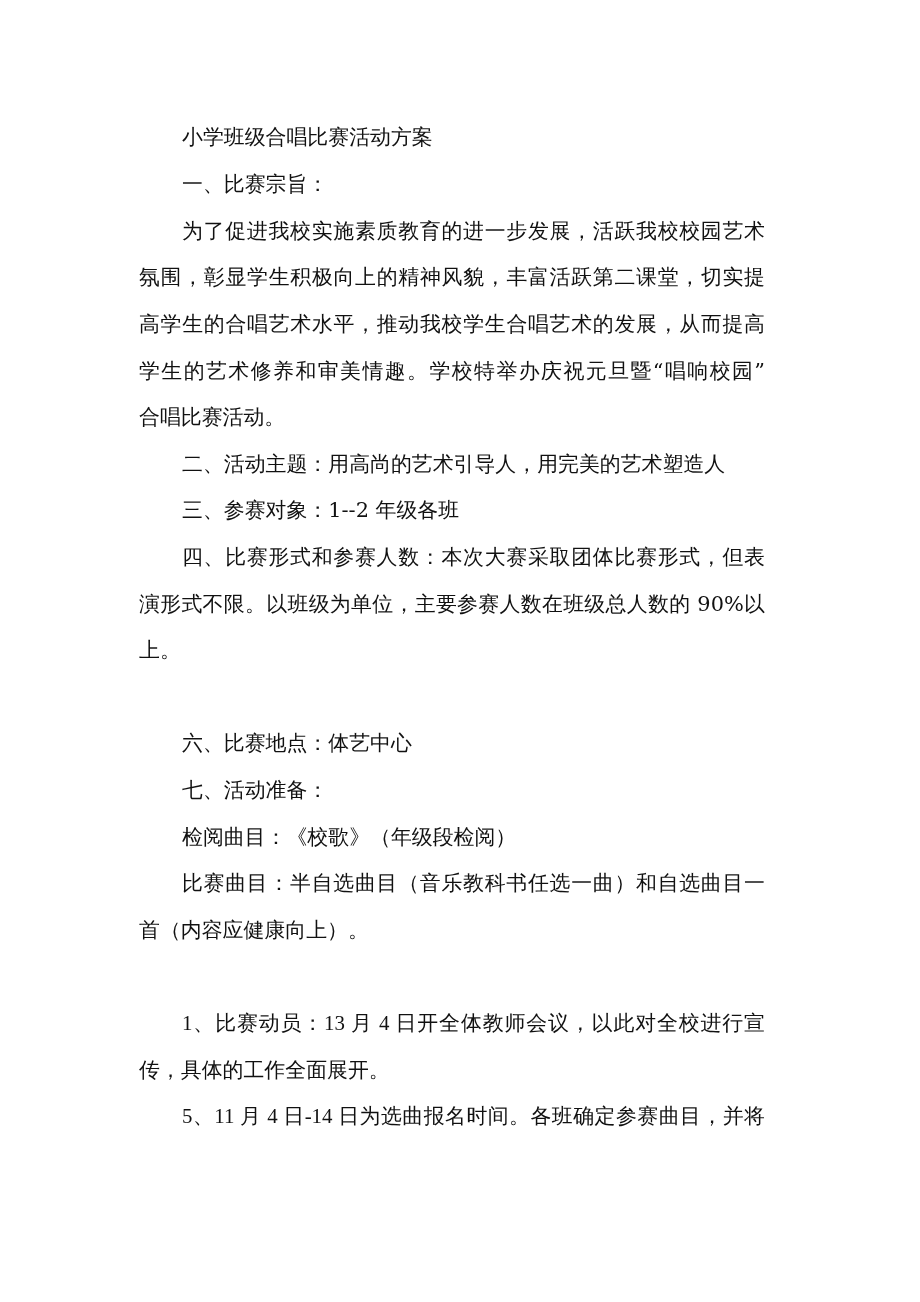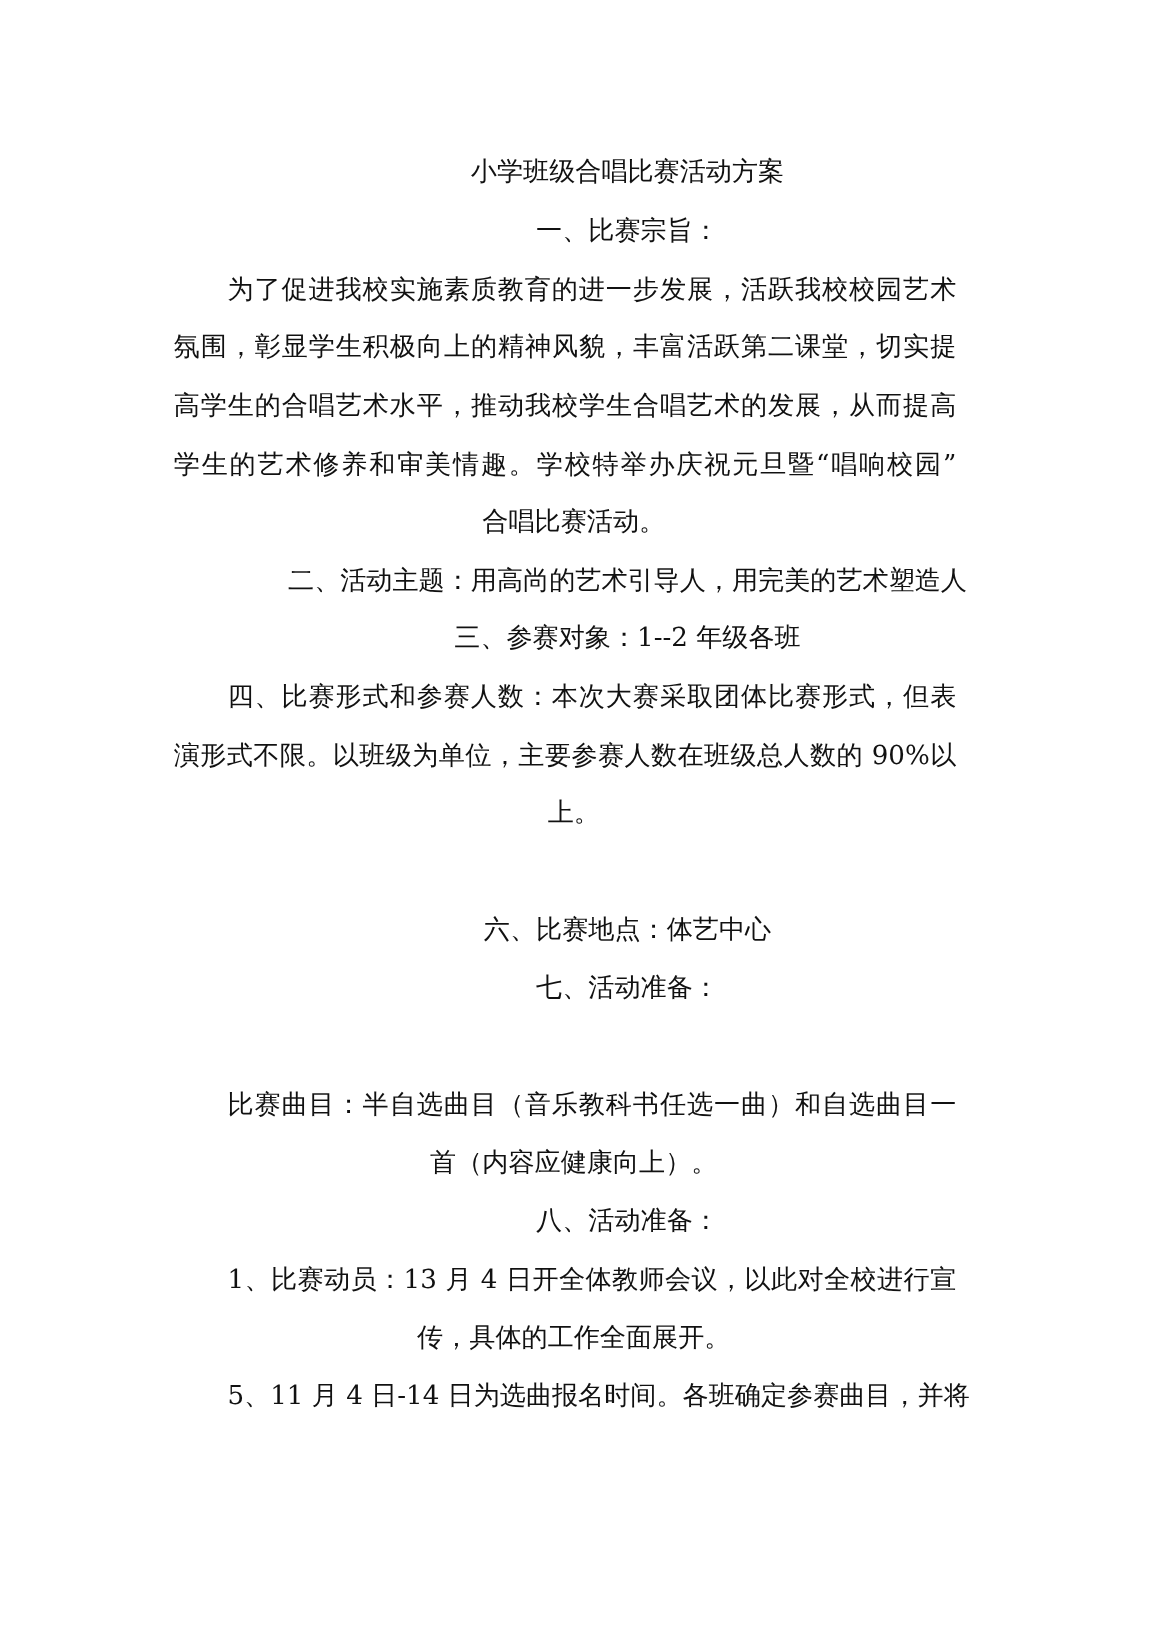--- a/index.html
+++ b/index.html
@@ -11,43 +11,42 @@
     position: absolute;
     left: 139px;
     width: 640px;
     height: 30px;
     font-family: "DejaVu Serif", "Liberation Serif", serif;
     font-size: 20.9px;
     line-height: 30px;
     color: #111111;
     white-space: nowrap;
     letter-spacing: 0px;
-    text-align: center;
   }
   .indent { left: 182px; }
   .justify { text-align: justify; text-align-last: justify; width: 626px; }
-  .justify.indent { width: 583px; }
+  .justify.indent { width: 583px; font-family: Liberation Serif, serif; }
 </style>
 </head>
 <body>
 
 <div class="page">
   <div class="line indent" style="top:122px">小学班级合唱比赛活动方案</div>
   <div class="line indent" style="top:169px">一、比赛宗旨：</div>
   <div class="line indent justify" style="top:216px">为了促进我校实施素质教育的进一步发展，活跃我校校园艺术</div>
   <div class="line justify" style="top:262px">氛围，彰显学生积极向上的精神风貌，丰富活跃第二课堂，切实提</div>
   <div class="line justify" style="top:309px">高学生的合唱艺术水平，推动我校学生合唱艺术的发展，从而提高</div>
   <div class="line justify" style="top:356px">学生的艺术修养和审美情趣。学校特举办庆祝元旦暨“唱响校园”</div>
   <div class="line" style="top:402px">合唱比赛活动。</div>
   <div class="line indent" style="top:449px">二、活动主题：用高尚的艺术引导人，用完美的艺术塑造人</div>
   <div class="line indent" style="top:495px">三、参赛对象：1--2 年级各班</div>
   <div class="line indent justify" style="top:542px">四、比赛形式和参赛人数：本次大赛采取团体比赛形式，但表</div>
   <div class="line justify" style="top:589px">演形式不限。以班级为单位，主要参赛人数在班级总人数的 90%以</div>
   <div class="line" style="top:635px">上。</div>
   <div class="line indent" style="top:728px">六、比赛地点：体艺中心</div>
   <div class="line indent" style="top:775px">七、活动准备：</div>
+  <div class="line indent" style="top:822px">检阅曲目：《校歌》（年级段检阅）</div>
   <div class="line indent justify" style="top:868px">比赛曲目：半自选曲目（音乐教科书任选一曲）和自选曲目一</div>
   <div class="line" style="top:915px">首（内容应健康向上）。</div>
-  <div class="line indent" style="top:961px">八、活动准备：</div>
   <div class="line indent justify" style="top:1008px">1、比赛动员：13 月 4 日开全体教师会议，以此对全校进行宣</div>
   <div class="line" style="top:1055px">传，具体的工作全面展开。</div>
   <div class="line indent justify" style="top:1101px">5、11 月 4 日-14 日为选曲报名时间。各班确定参赛曲目，并将</div>
 </div>
 
 </body></html>

